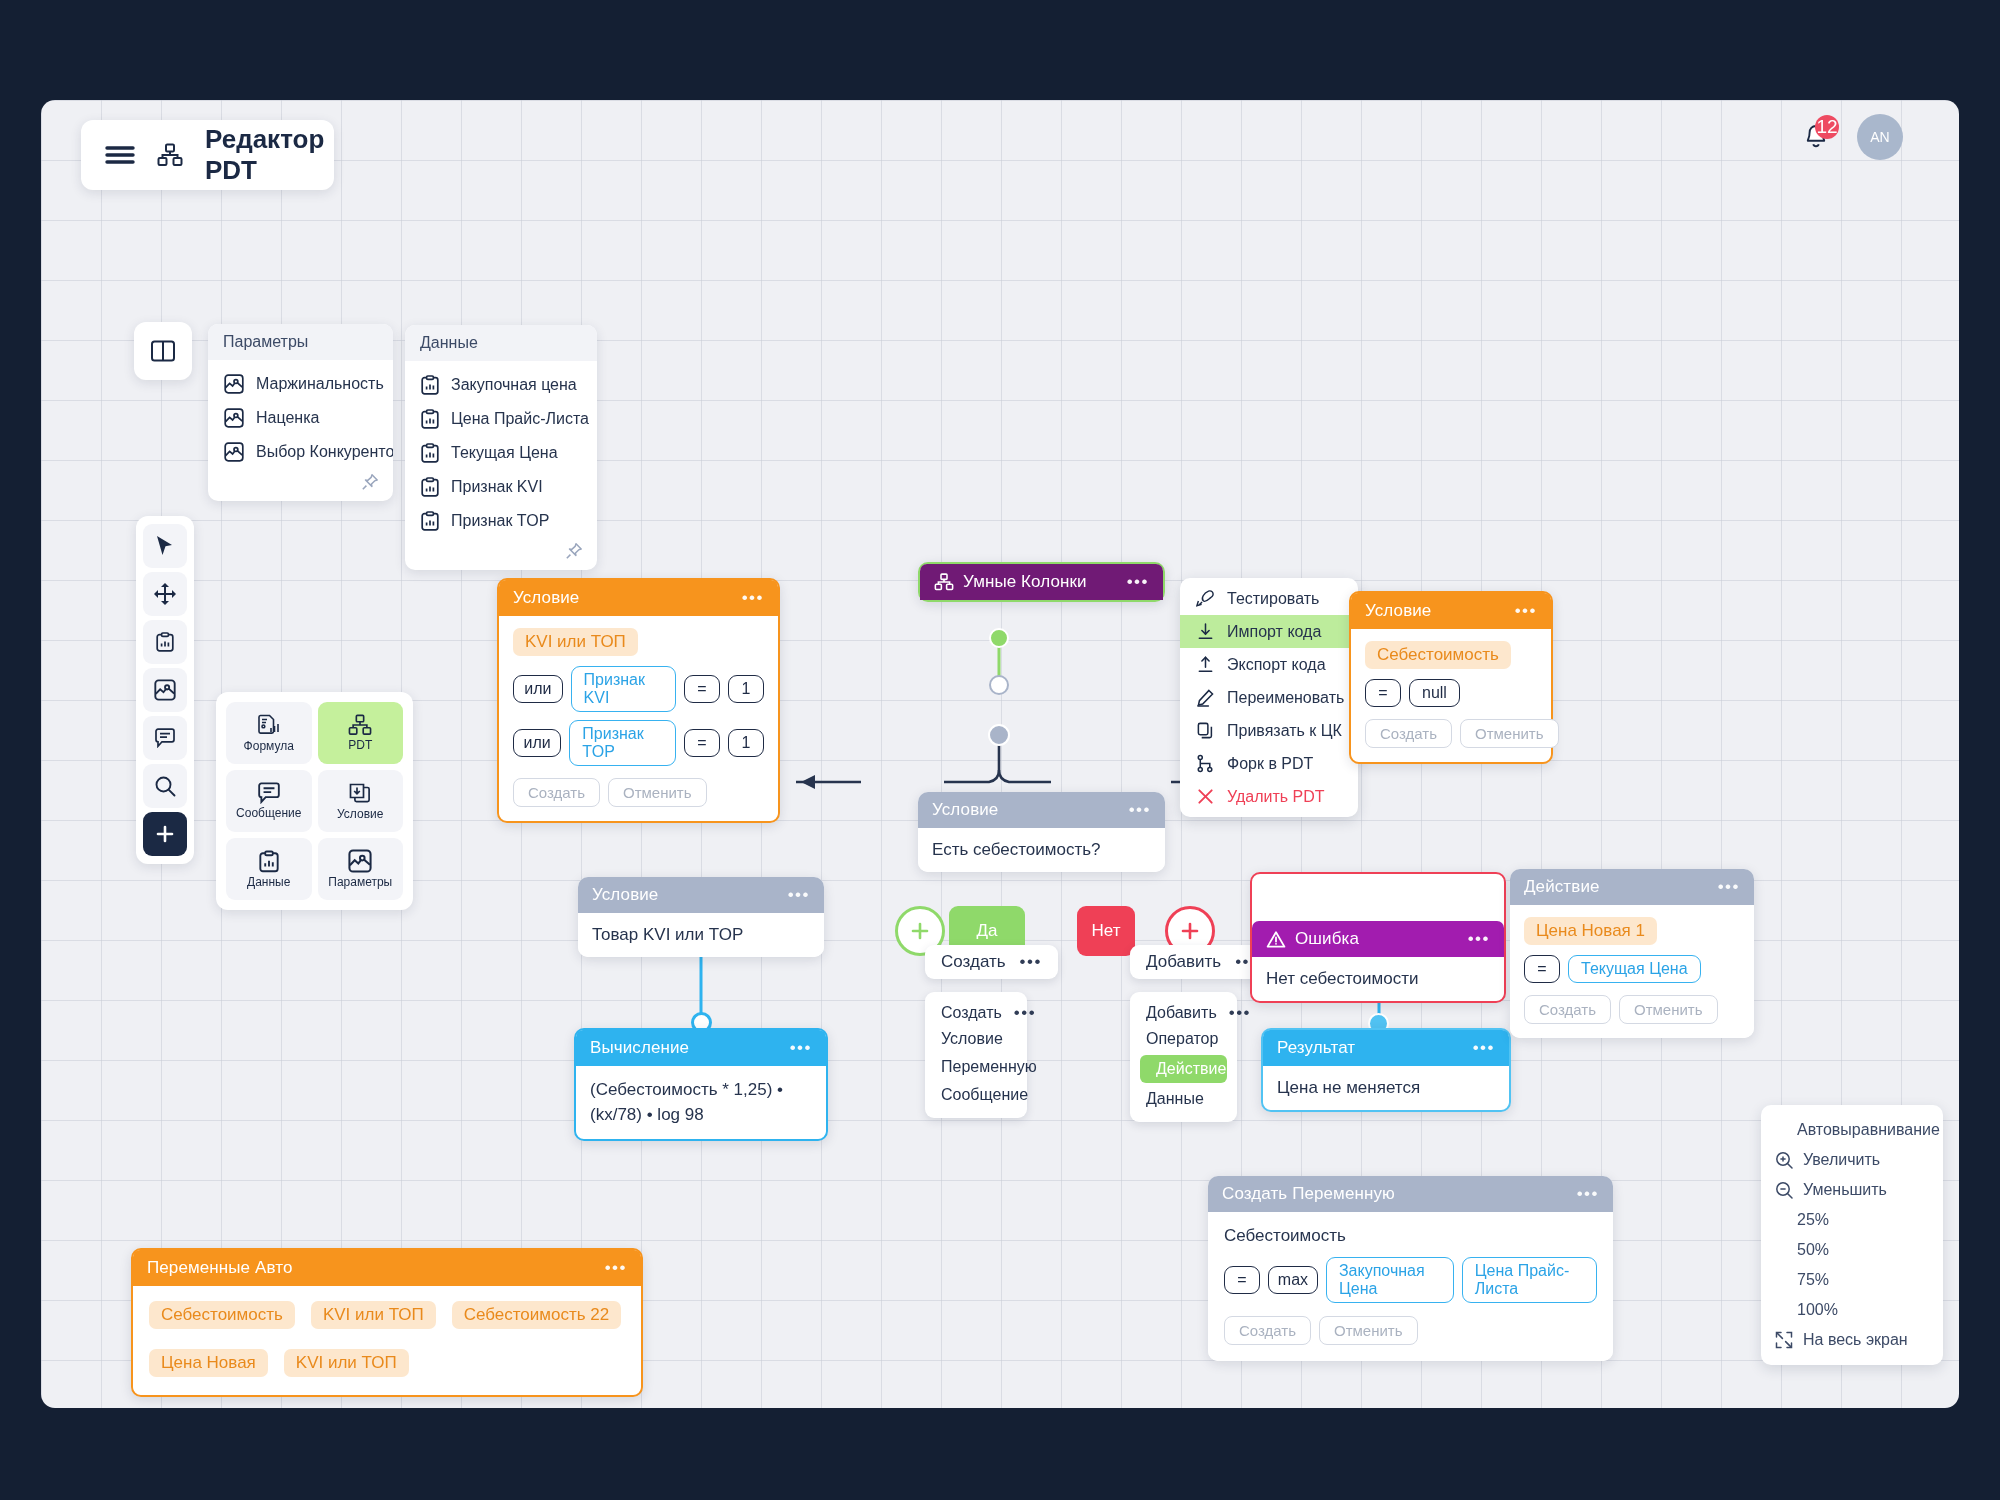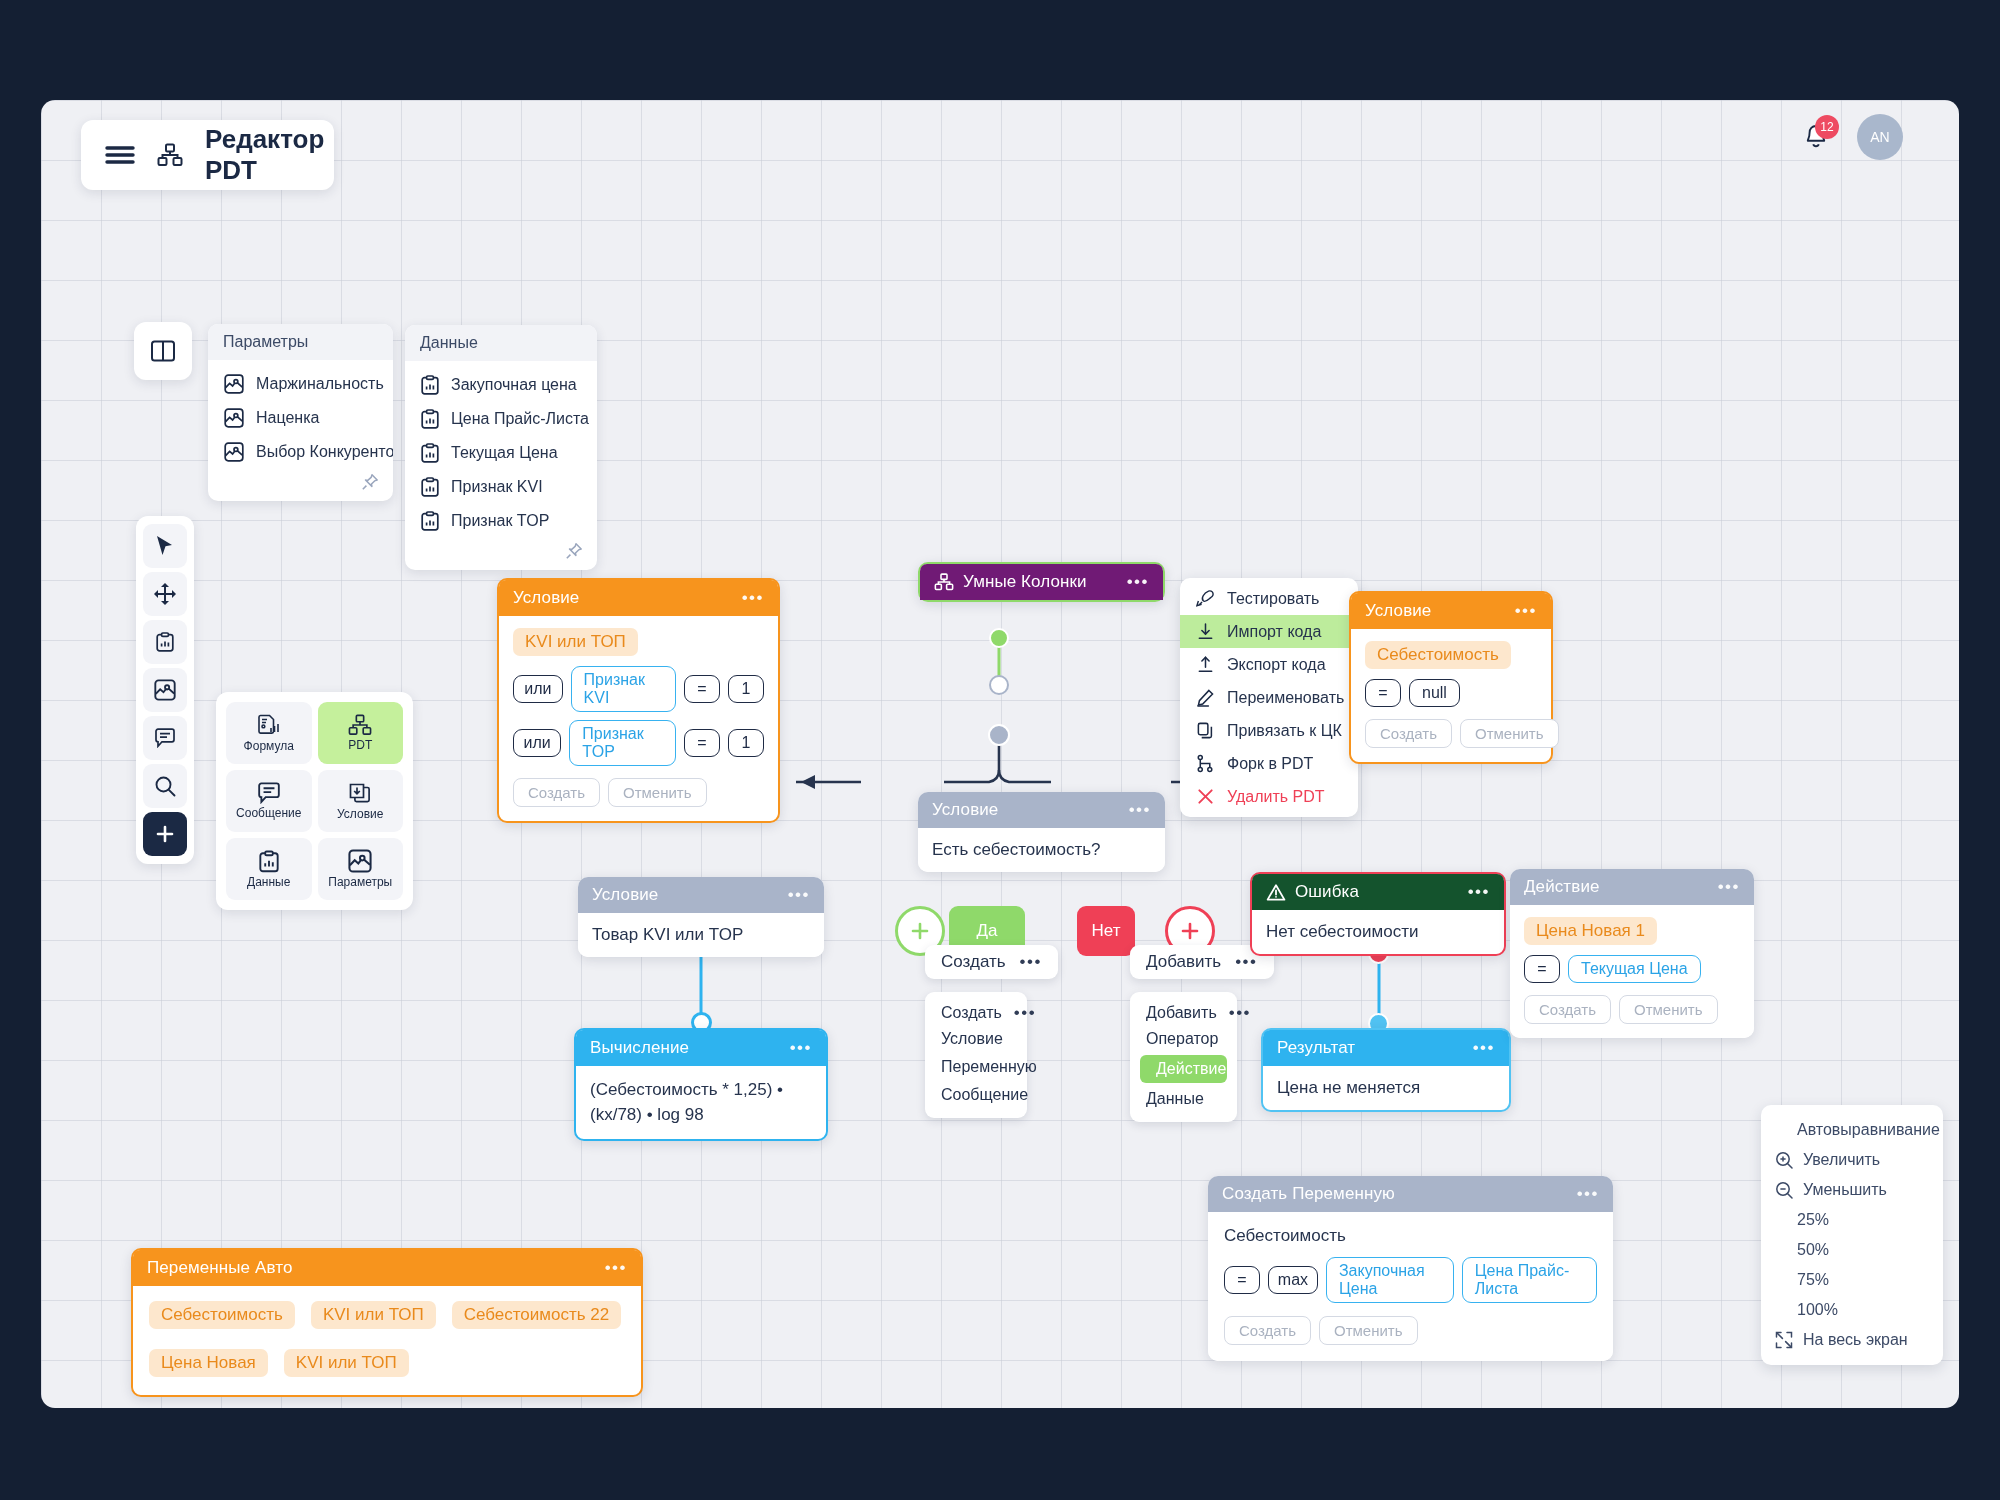--- a/index.html
+++ b/index.html
@@ -83,21 +83,21 @@
   </div>
 
   <div style="position:absolute;right:56px;top:14px;display:flex;align-items:center;gap:28px;">
     <div style="position:relative;">
       <span>
         <svg width="26" height="28" viewBox="0 0 26 28">
             <path d="M13 3c-4 0-6.4 2.8-6.4 6.6 0 5.2-1.8 6.4-1.8 8.1h16.4c0-1.7-1.8-2.9-1.8-8.1C19.4 5.8 17 3 13 3z" fill="#fff" stroke="#1b2944" stroke-width="1.9" stroke-linejoin="round"></path>
             <path d="M10.3 21.2a2.8 2.8 0 005.4 0" fill="none" stroke="#1b2944" stroke-width="1.9"></path>
           </svg>
       </span>
-      <span style="position:absolute;left:12px;top:-8px;background:#ee4b62;color:#fff;border-radius:50%;width:24px;height:24px;display:flex;align-items:center;justify-content:center;font-size:12px;">12</span>
+      <span style="position:absolute;left:12px;top:-8px;background:#ee4b62;color:#fff;border-radius:50%;width:24px;height:24px;display:flex;align-items:center;justify-content:center;font-size:19px;">12</span>
     </div>
     <div style="width:46px;height:46px;border-radius:50%;background:#a9b7cc;color:#fff;display:flex;align-items:center;justify-content:center;font-size:14px;">AN</div>
   </div>
 
   <div class="chipbar" style="left:93px;top:222px;width:58px;height:58px;display:flex;align-items:center;justify-content:center;">
     <span>
       <svg width="26" height="26" viewBox="0 0 26 26">
           <g fill="none" stroke="#1b2944" stroke-width="2">
             <rect x="2" y="3.5" width="22" height="19" rx="2.5"></rect>
             <line x1="13" y1="3.5" x2="13" y2="22.5"></line>
@@ -612,21 +612,21 @@
 
   <div class="node" style="left:533px;top:928px;width:254px;border:2.4px solid #2eb3ef;">
     <div class="hdr" style="background:#2eb3ef;border-radius:7px 7px 0 0;">
       <span class="ttl">Вычисление</span>
       <span class="dots">•••</span>
     </div>
     <div class="body" style="line-height:1.45;">(Себестоимость * 1,25) • (kx/78) • log 98</div>
   </div>
 
   <div class="node" style="left:1209px;top:772px;width:256px;border:2.4px solid #ef4056;">
-    <div class="hdr" style="background:#14532d;border-radius:7px 7px 0 0;">
+    <div class="hdr" style="background:#a21caf;border-radius:7px 7px 0 0;margin-top:47px;">
       <span class="ttl">
         <span>
             <svg width="20" height="19" viewBox="0 0 20 19">
               <g fill="none" stroke="#fff" stroke-width="1.8" stroke-linejoin="round">
                 <path d="M10 2.2L18.4 16.6H1.6z"></path>
                 <line x1="10" y1="7.4" x2="10" y2="11.6" stroke-linecap="round"></line>
                 <circle cx="10" cy="13.8" r=".9" fill="#fff" stroke="none"></circle>
               </g>
             </svg>
           </span>

